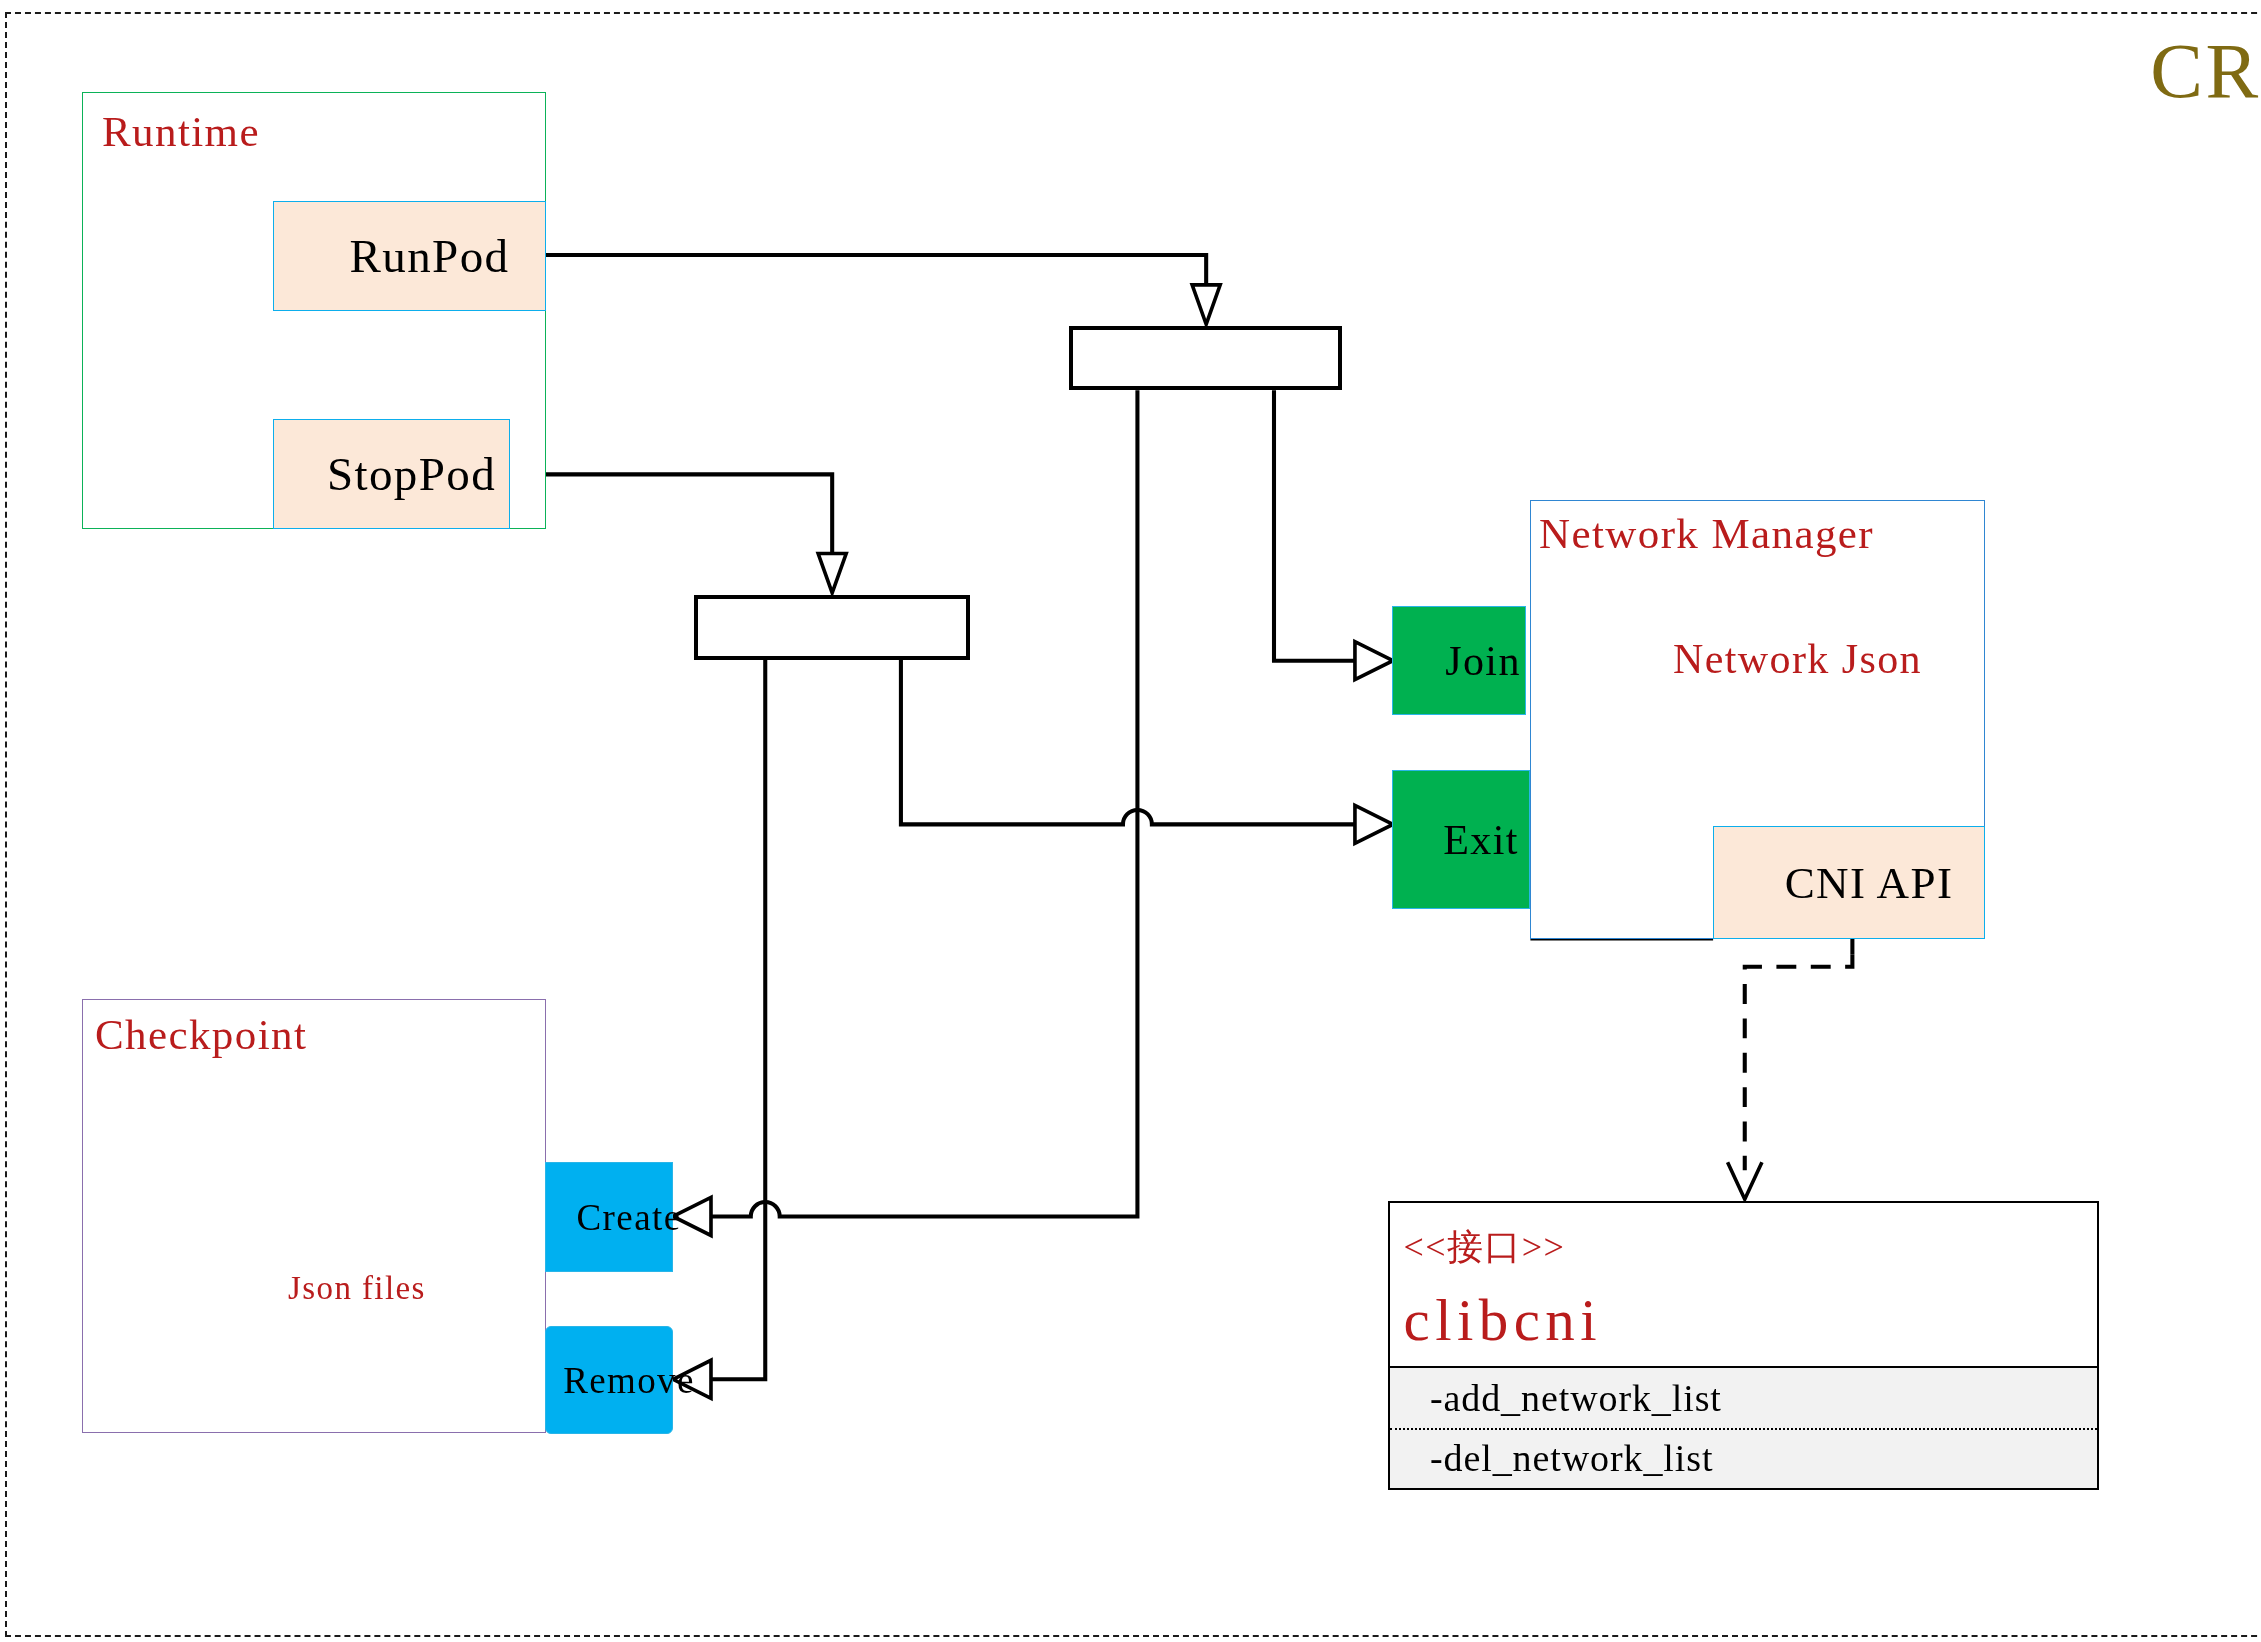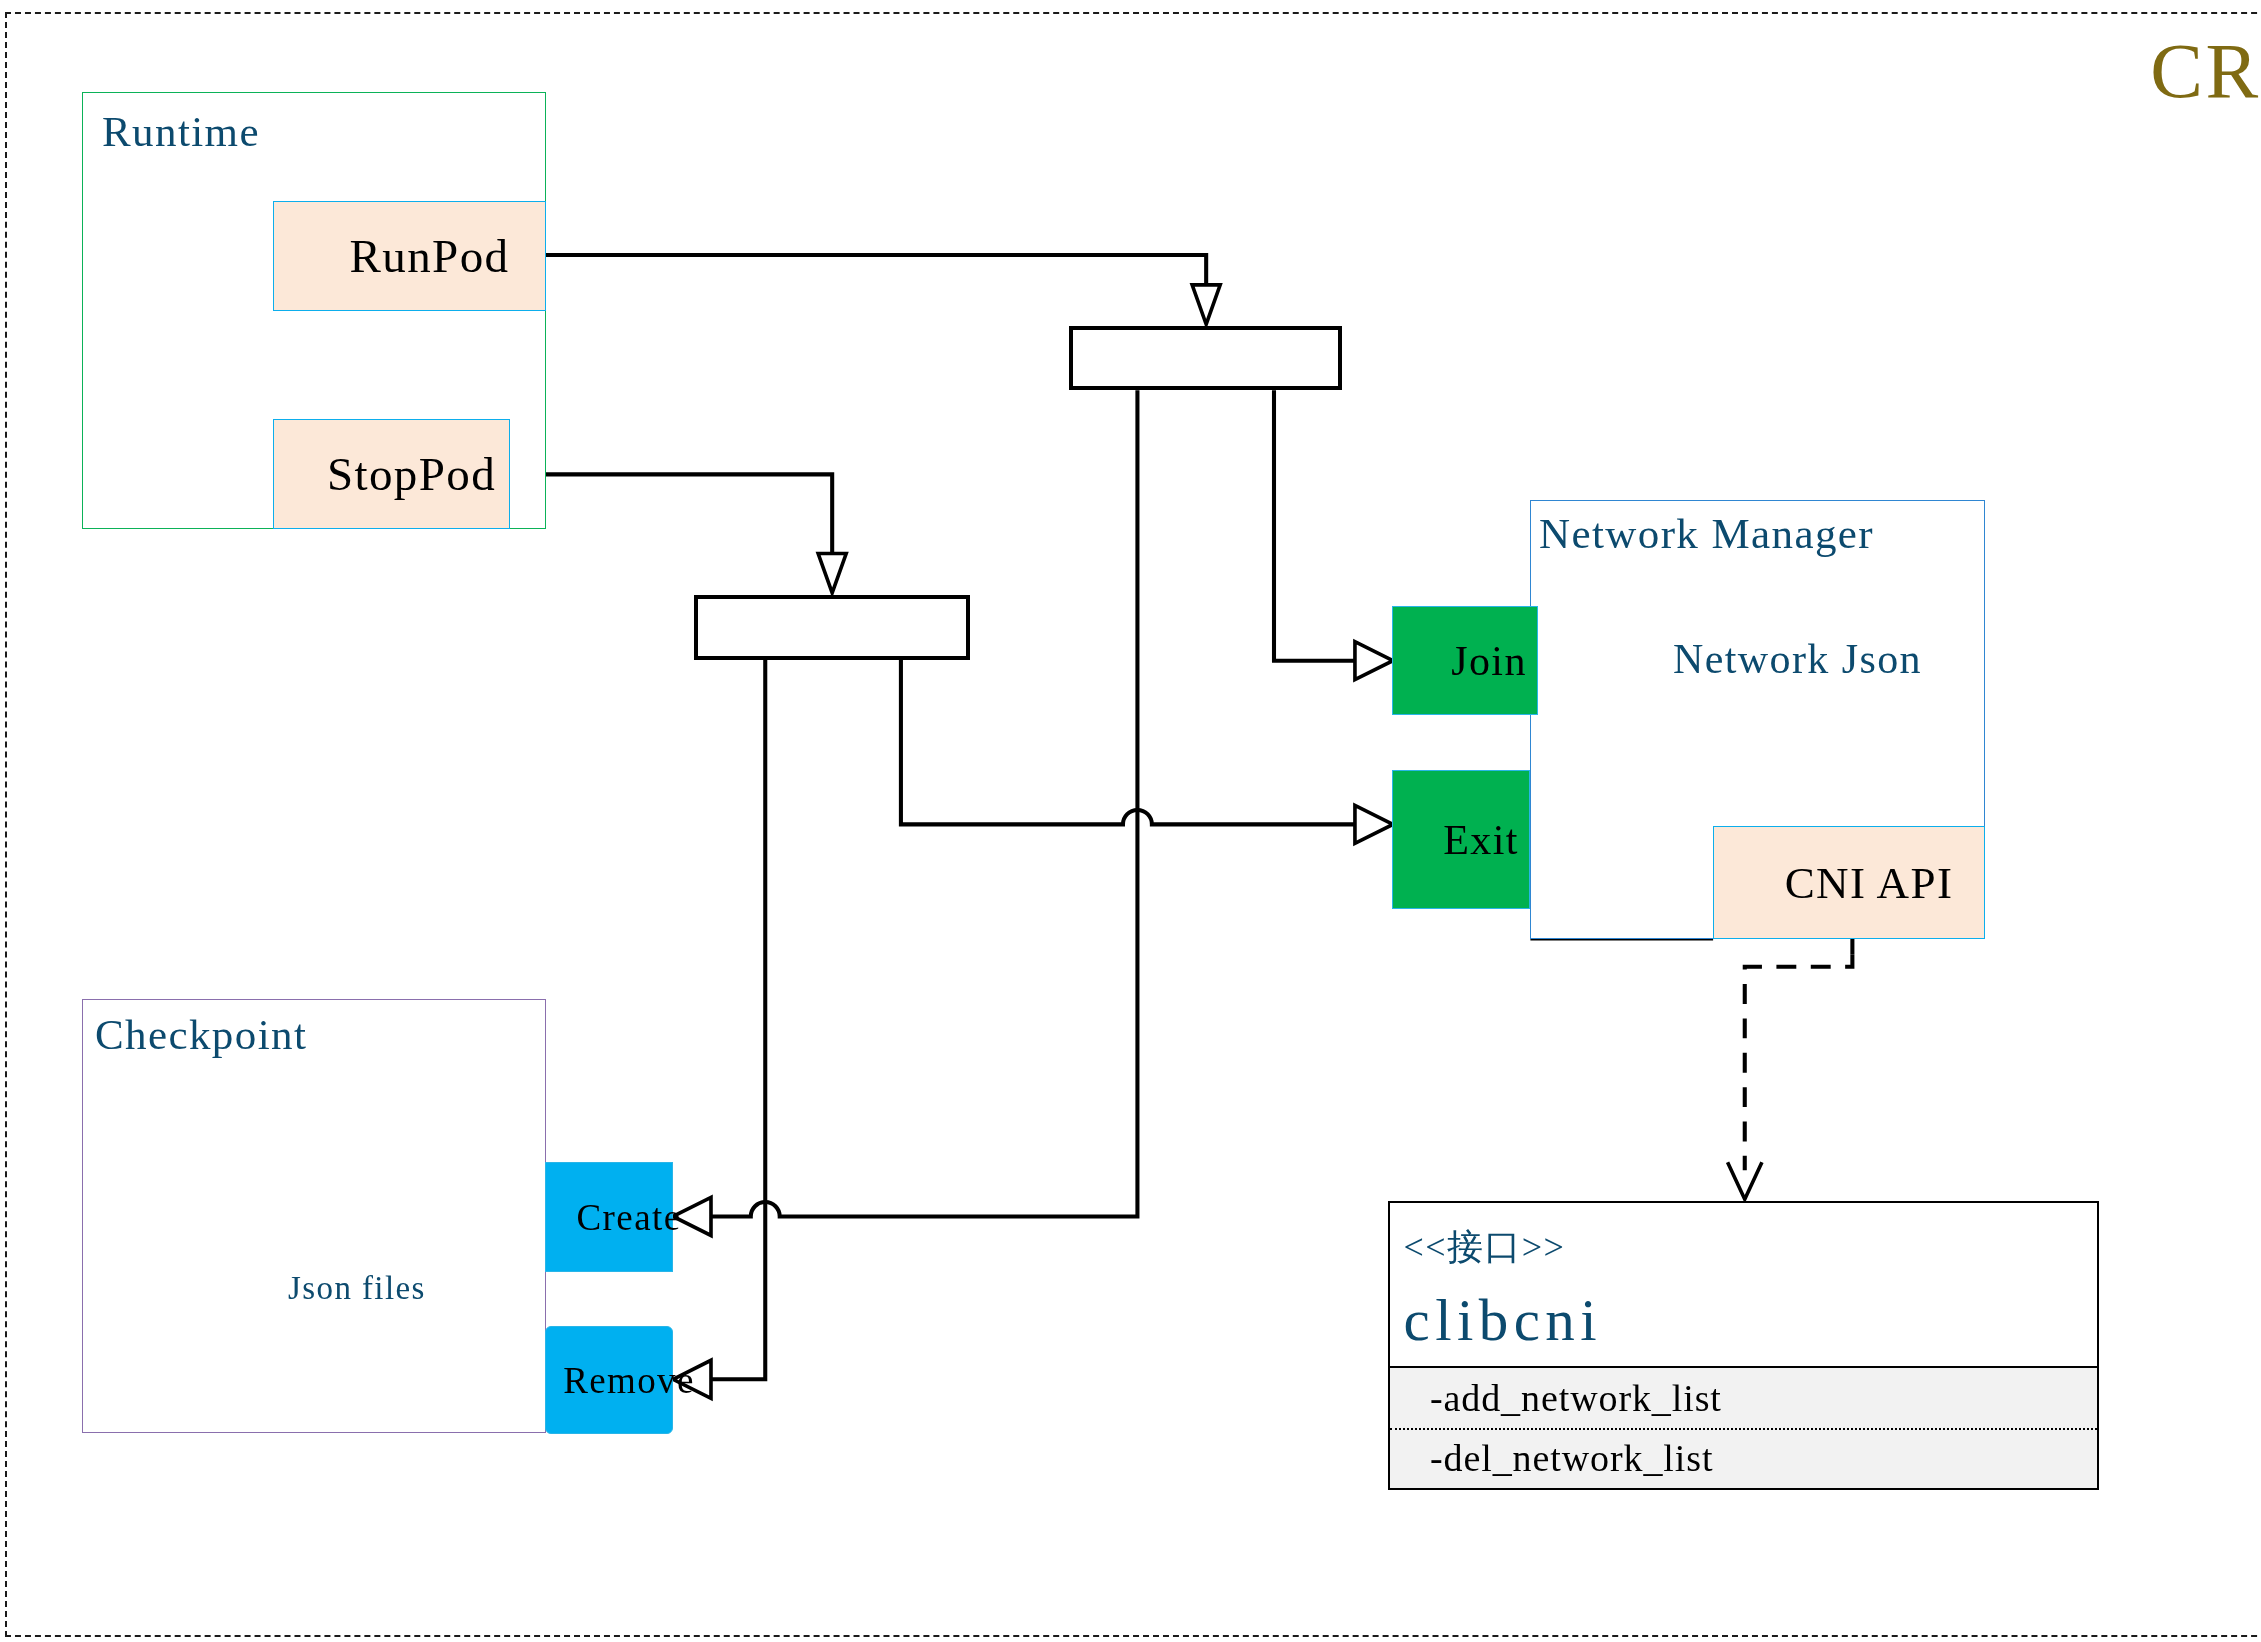--- a/index.html
+++ b/index.html
@@ -2,39 +2,39 @@
 <html style="font-size:7.2px"><head>
 <meta charset="utf-8">
 <style>
   html,body{margin:0;padding:0;background:#ffffff;}
   .canvas{position:relative;width:2335px;height:1642px;background:#fff;overflow:hidden;
           font-family:"Liberation Serif","DejaVu Serif",serif;}
   .frame{position:absolute;left:5.4px;top:11.8px;width:2298px;height:1621px;
          border:2.3px dashed #1a1a1a;}
   svg.layer{position:absolute;left:0;top:0;}
   .node{position:absolute;box-sizing:border-box;background:#fff;}
-  .label{position:absolute;white-space:nowrap;color:#0c4a6e;line-height:1;letter-spacing:1.4px;}
+  .label{position:absolute;white-space:nowrap;color:#b91c1c;line-height:1;letter-spacing:1.4px;}
   .center-lbl{position:static;display:flex;width:100%;height:100%;
               align-items:center;justify-content:center;white-space:nowrap;color:#000;letter-spacing:1.4px;margin-left:20px;}
   
   .runtime-box{left:82px;top:92px;width:464px;height:437px;border:1.8px solid #0bb258;}
   .nm-box{left:1530px;top:500px;width:455px;height:439px;border:1.8px solid #2f86d2;}
   .cp-box{left:82px;top:999px;width:464px;height:434px;border:1.4px solid #8a6fad;}
   
   .peach{background:#fce8d8;border:1.8px solid #0caeec;}
   .runpod{left:273px;top:201px;width:273px;height:110px;font-size:47px;}
   .stoppod{left:273px;top:419px;width:237px;height:110px;font-size:47px;}
   .cniapi{left:1713px;top:826px;width:272px;height:113px;font-size:45px;text-align:center;}
   
   .junction{border:4.1px solid #000;}
   .box1{left:1069px;top:326px;width:273px;height:64px;}
   .box2{left:694px;top:595px;width:276px;height:65px;}
   
   .green{background:#00b150;border:1.4px solid #29b5e8;}
-  .join{left:1392px;top:606px;width:146px;height:109px;font-size:42px;padding-left:8px;}
+  .join{left:1392px;top:606px;width:134px;height:109px;font-size:42px;padding-left:8px;}
   .exit{left:1392px;top:770px;width:138px;height:139px;font-size:42px;}
   
   .blue{background:#00b0f0;border:1.4px solid #29b5e8;}
   .create{left:545px;top:1162px;width:128px;height:110px;font-size:37px;}
   .remove{left:545px;top:1326px;width:128px;height:108px;font-size:37px;border-radius:6px;}
   
   .runtime-title{left:102px;top:110px;font-size:43px;}
   .nm-title{left:1539px;top:512px;font-size:43px;}
   .cp-title{left:95px;top:1013px;font-size:43px;}
   .netlist-lbl{left:1673px;top:638px;font-size:42px;}

